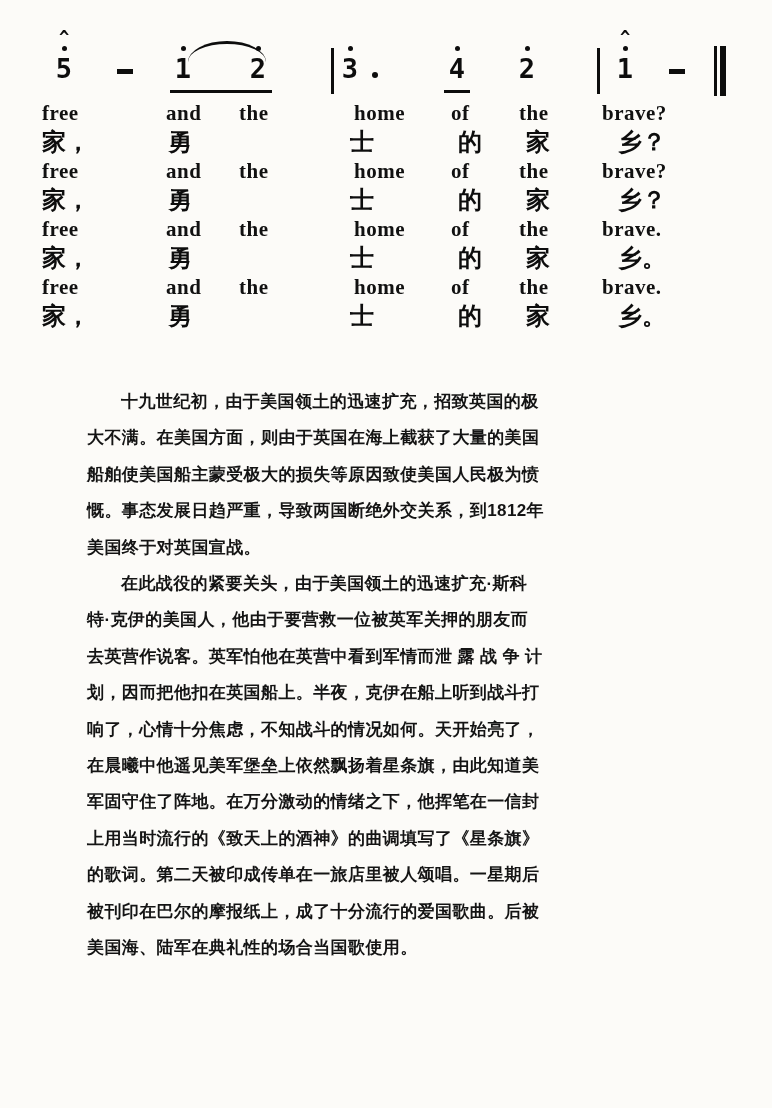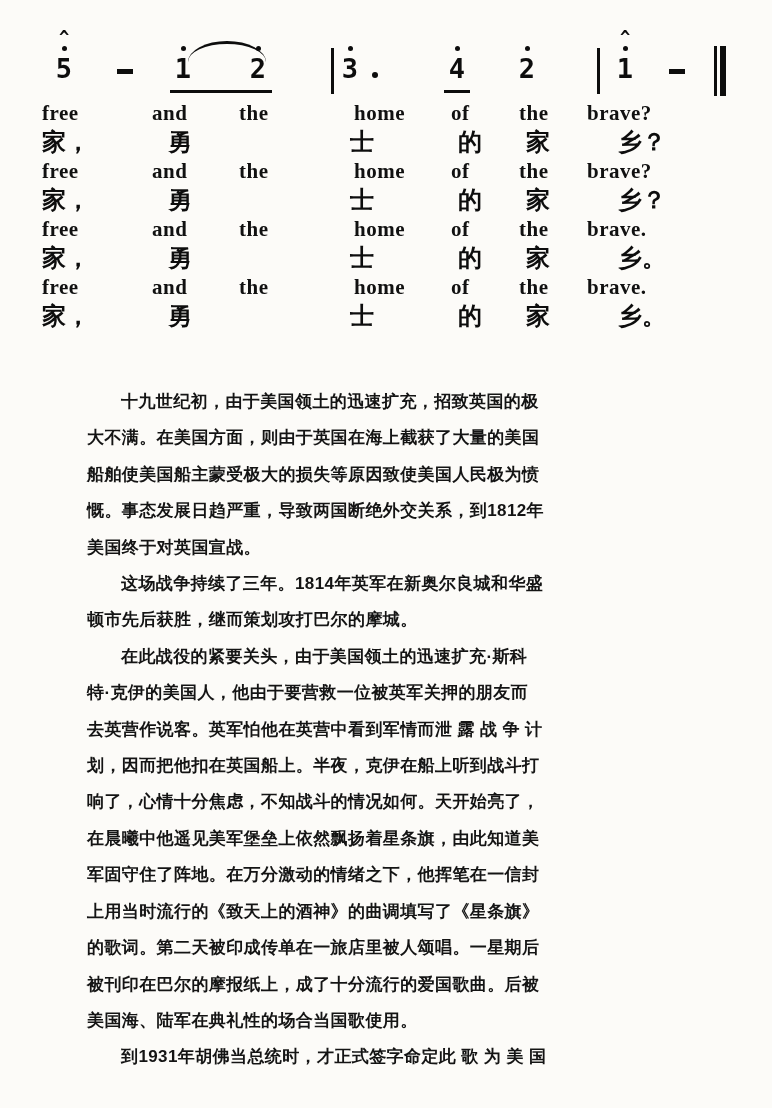--- a/index.html
+++ b/index.html
@@ -42,21 +42,21 @@
   
   .lyrics{position:absolute;left:0;top:0;width:772px;height:340px;}
   .lyr-row{position:absolute;left:0;width:652px;height:30px;}
   .lyr-row span{position:absolute;white-space:nowrap;}
   .en{font-family:"Liberation Serif",serif;font-weight:700;font-size:21px;letter-spacing:0.5px;color:#111;}
   .zh{font-weight:700;font-size:24px;color:#0d0d0d;}
   .r-en0{top:101px}.r-zh0{top:126px}
   .r-en1{top:159px}.r-zh1{top:184px}
   .r-en2{top:217px}.r-zh2{top:242px}
   .r-en3{top:275px}.r-zh3{top:300px}
-  .c0{left:42px}.c1{left:152px}.c2{left:239px}.c3{left:354px}.c4{left:451px}.c5{left:519px}.c6{left:587px}
+  .c0{left:42px}.c1{left:166px}.c2{left:239px}.c3{left:354px}.c4{left:451px}.c5{left:519px}.c6{left:602px}
   .z0{left:42px}.z1{left:168px}.z2{left:350px}.z3{left:458px}.z4{left:526px}.z5{left:618px}
   
   .prose{
     position:absolute;left:87px;top:384px;width:622px;
     font-size:17px;font-weight:700;letter-spacing:0.4px;
     line-height:36.4px;color:#141414;
   }
   .prose p{
     margin:0;padding:0;
     white-space:pre-line;
@@ -199,29 +199,26 @@
       <span class="z5">乡。</span>
     </div>
   </div>
 
   <div class="prose">
     <p>十九世纪初，由于美国领土的迅速扩充，招致英国的极
 大不满。在美国方面，则由于英国在海上截获了大量的美国
 船舶使美国船主蒙受极大的损失等原因致使美国人民极为愤
 慨。事态发展日趋严重，导致两国断绝外交关系，到1812年
 美国终于对英国宣战。</p>
-    <p>这场战争持续了三年。1814年英军在新奥尔良城和华盛
-顿市先后获胜，继而策划攻打巴尔的摩城。</p>
     <p>在此战役的紧要关头，由于美国领土的迅速扩充·斯科
 特·克伊的美国人，他由于要营救一位被英军关押的朋友而
 去英营作说客。英军怕他在英营中看到军情而泄 露 战 争 计
 划，因而把他扣在英国船上。半夜，克伊在船上听到战斗打
 响了，心情十分焦虑，不知战斗的情况如何。天开始亮了，
 在晨曦中他遥见美军堡垒上依然飘扬着星条旗，由此知道美
 军固守住了阵地。在万分激动的情绪之下，他挥笔在一信封
 上用当时流行的《致天上的酒神》的曲调填写了《星条旗》
 的歌词。第二天被印成传单在一旅店里被人颂唱。一星期后
 被刊印在巴尔的摩报纸上，成了十分流行的爱国歌曲。后被
 美国海、陆军在典礼性的场合当国歌使用。</p>
-    <p>到1931年胡佛当总统时，才正式签字命定此 歌 为 美 国</p>
   </div>
 
 </div>
 
 </body></html>

